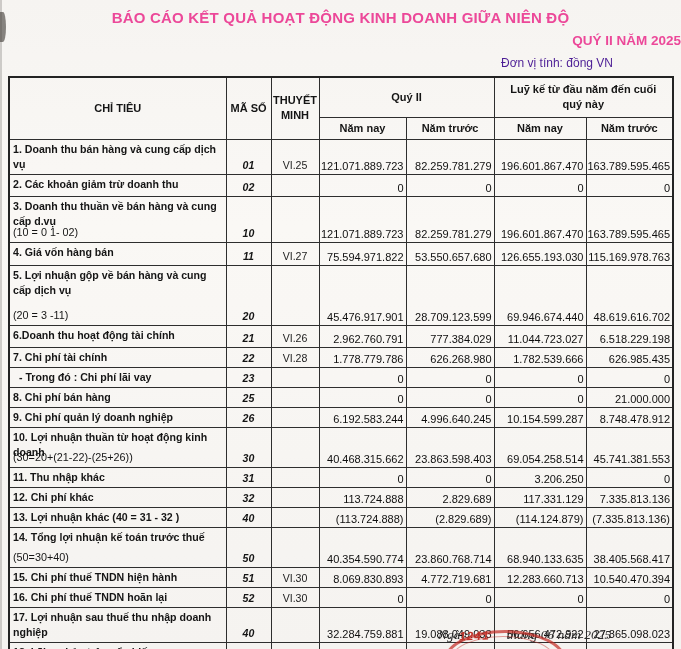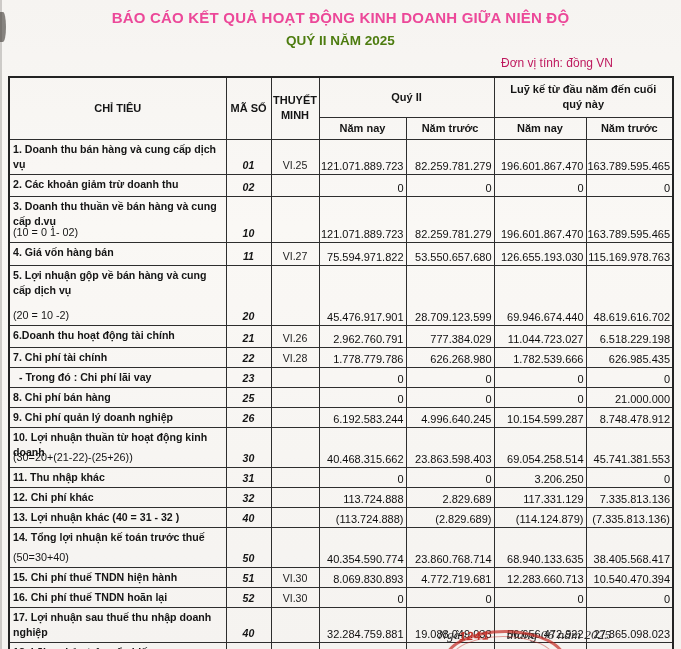--- a/index.html
+++ b/index.html
@@ -4,22 +4,22 @@
 <style>
   html,body{margin:0;padding:0;}
   body{
     width:681px;height:649px;position:relative;overflow:hidden;
     background:linear-gradient(180deg,#f6f4f1 0%,#faf8f5 35%,#f7f5f2 70%,#f5f3f0 100%);
     font-family:"Liberation Sans", sans-serif;color:#151515;
   }
   .left-edge{position:absolute;left:0;top:0;width:2px;height:100%;background:rgba(60,55,50,.22);}
   .corner-mark{position:absolute;left:0;top:12px;width:6px;height:30px;background:#4a4540;opacity:.65;border-radius:0 60% 60% 0;}
   .title{ text-align:center;font-weight:700;font-size:15px;letter-spacing:.2px;padding-top:9px;color:#ec4899;}
-  .subtitle{text-align:center;font-weight:700;font-size:13.5px;margin-top:7px;color:#4d7c0f;}
-  .unit-note{position:absolute;top:56px;right:68px;font-size:12px;color:#be185d;}
+  .subtitle{text-align:right;font-weight:700;font-size:13.5px;margin-top:7px;color:#ec4899;}
+  .unit-note{position:absolute;top:56px;right:68px;font-size:12px;color:#4c1d95;}
   table.report{
     position:absolute;left:8px;top:76px;width:664px;
     border-collapse:collapse;table-layout:fixed;border:2px solid #232323;
   }
   .report th,.report td{border:1px solid #2e2e2e;overflow:hidden;}
   .report th{font-weight:700;font-size:11px;text-align:center;vertical-align:middle;padding:1px 2px;line-height:1.35;}
   td.lbl{font-weight:700;font-size:10.6px;padding:2px 2px 2px 3px;vertical-align:top;line-height:1.42;position:relative;}
   td.lbl .sub{font-weight:400;font-size:10.8px;position:absolute;left:3px;bottom:1px;white-space:nowrap;margin-top:16px;}
   td.lbl.indent{padding-left:9px;}
   td.code{font-weight:700;font-size:10.6px;text-align:center;vertical-align:bottom;padding:0 0 3px 0;font-style:italic;}
@@ -97,21 +97,21 @@
     <tr style="height:23px">
       <td class="lbl">4. Giá vốn hàng bán</td>
       <td class="code">11</td>
       <td class="note">VI.27</td>
       <td class="num">75.594.971.822</td>
       <td class="num">53.550.657.680</td>
       <td class="num">126.655.193.030</td>
       <td class="num">115.169.978.763</td>
     </tr>
     <tr style="height:60px">
-      <td class="lbl"><span>5. Lợi nhuận gộp về bán hàng và cung cấp dịch vụ</span><span class="sub">(20 = 10 -2)</span></td>
+      <td class="lbl"><span>5. Lợi nhuận gộp về bán hàng và cung cấp dịch vụ</span><span class="sub">(20 = 3 -11)</span></td>
       <td class="code">20</td>
       <td class="note"></td>
       <td class="num">45.476.917.901</td>
       <td class="num">28.709.123.599</td>
       <td class="num">69.946.674.440</td>
       <td class="num">48.619.616.702</td>
     </tr>
     <tr style="height:22px">
       <td class="lbl">6.Doanh thu hoạt động tài chính</td>
       <td class="code">21</td>

